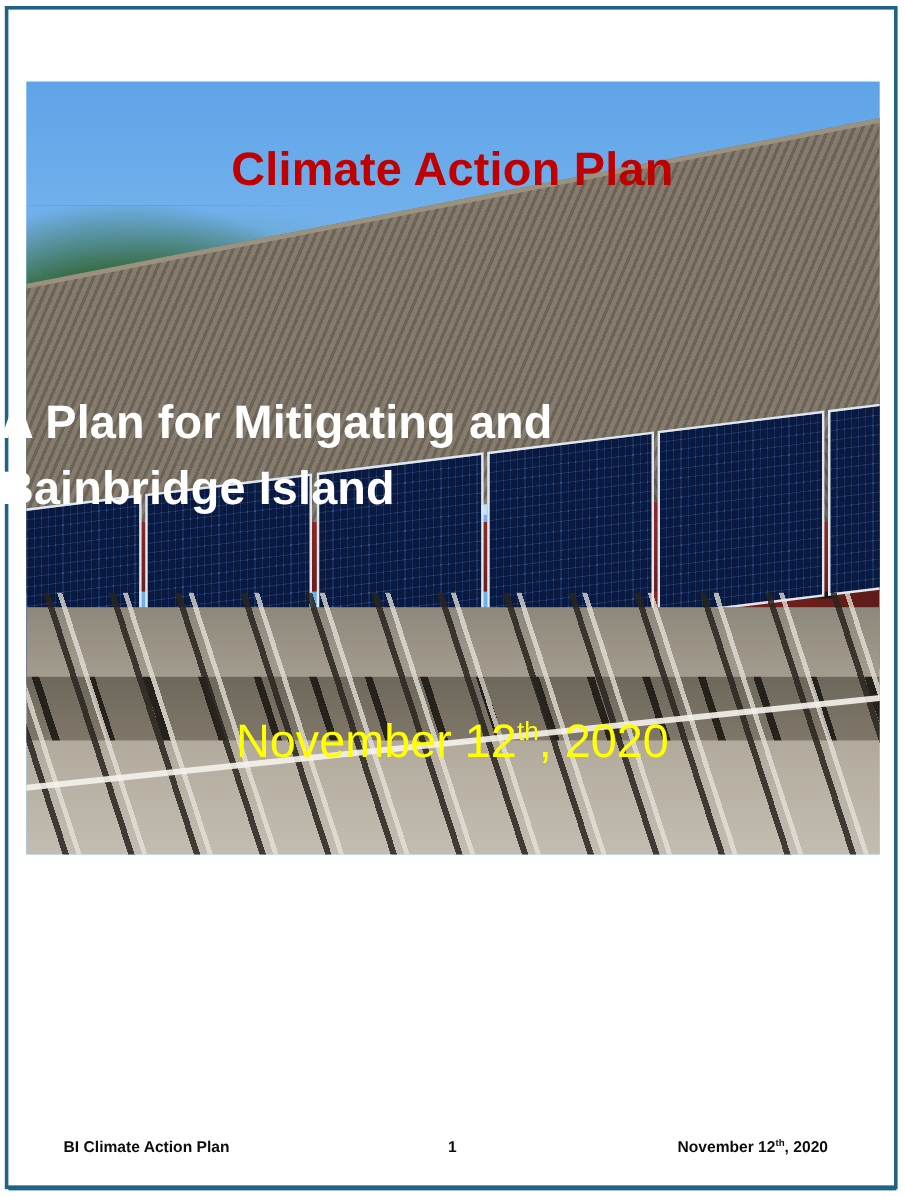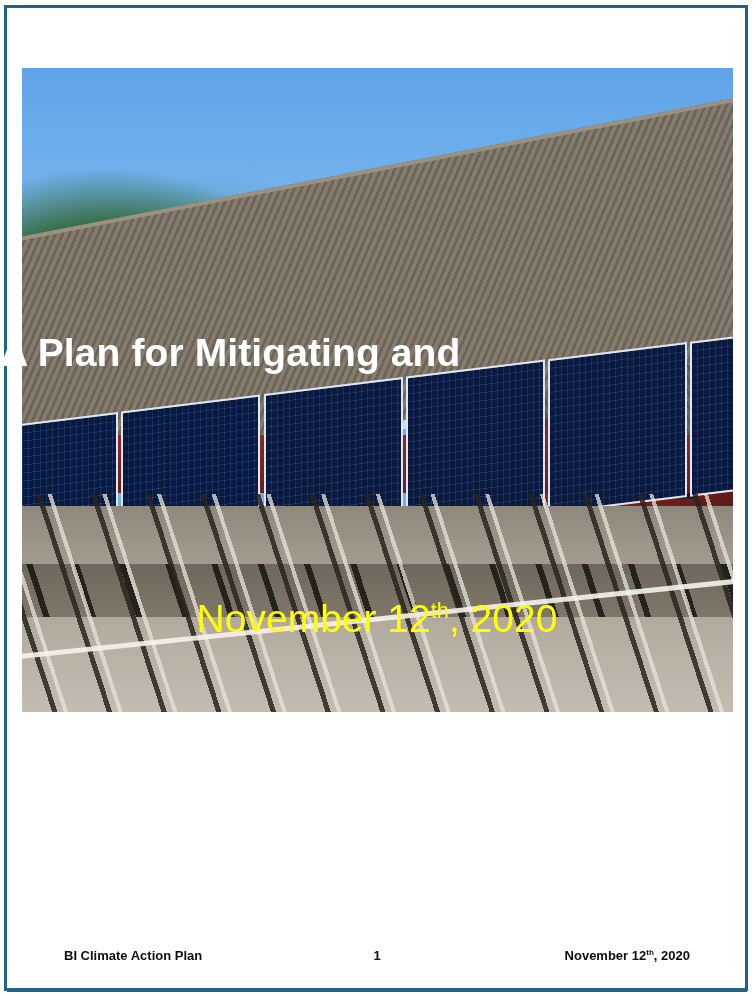--- a/index.html
+++ b/index.html
@@ -107,21 +107,21 @@
        color:#ffffff;font-size:39px;font-weight:bold;line-height:1.42;
        letter-spacing:.1px;}
   .subtitle .ln{display:block;}
   .date-main{position:absolute;left:0;top:598px;width:754px;text-align:center;
        color:#ffff00;font-size:39px;font-weight:normal;line-height:1.1;}
   .date-main sup{font-size:.56em;vertical-align:super;}
 
   
   .footer{position:absolute;left:0;top:948px;width:754px;height:28px;
        font-size:13px;font-weight:bold;color:#0d0d0d;}
-  .footer-left{position:absolute;left:64px;top:0;}
+  .footer-left{position:absolute;left:53px;top:0;}
   .footer-center{position:absolute;left:0;top:0;width:754px;text-align:center;}
   .footer-right{position:absolute;right:64px;top:0;}
   .footer sup{font-size:.62em;vertical-align:super;}
   .footer-rule{position:absolute;left:7px;top:988px;width:740px;height:4px;
        background:#1f6484;}
 </style>
 </head>
 <body>
 
 <div class="page">
@@ -180,23 +180,25 @@
       <div class="mid-roof">
         <div class="mid-seams"></div>
       </div>
       <div class="seams"></div>
       <div class="roof-edge-hl"></div>
     </div>
 
     <div style="position:absolute;left:0;top:0;width:100%;height:100%;"></div>
   </div>
 
+  <h1 class="title-main">Climate Action Plan</h1>
 
   <div class="subtitle">
     <span class="ln">A Plan for Mitigating and</span>
+    <span class="ln">Bainbridge Island</span>
   </div>
 
   <div class="date-main"><span>November 12</span><sup>th</sup><span>, 2020</span></div>
 
   <div class="footer">
     <span class="footer-left">BI Climate Action Plan</span>
     <span class="footer-center">1</span>
     <span class="footer-right"><span>November 12</span><sup>th</sup><span>, 2020</span></span>
   </div>
   <div class="footer-rule"></div>

